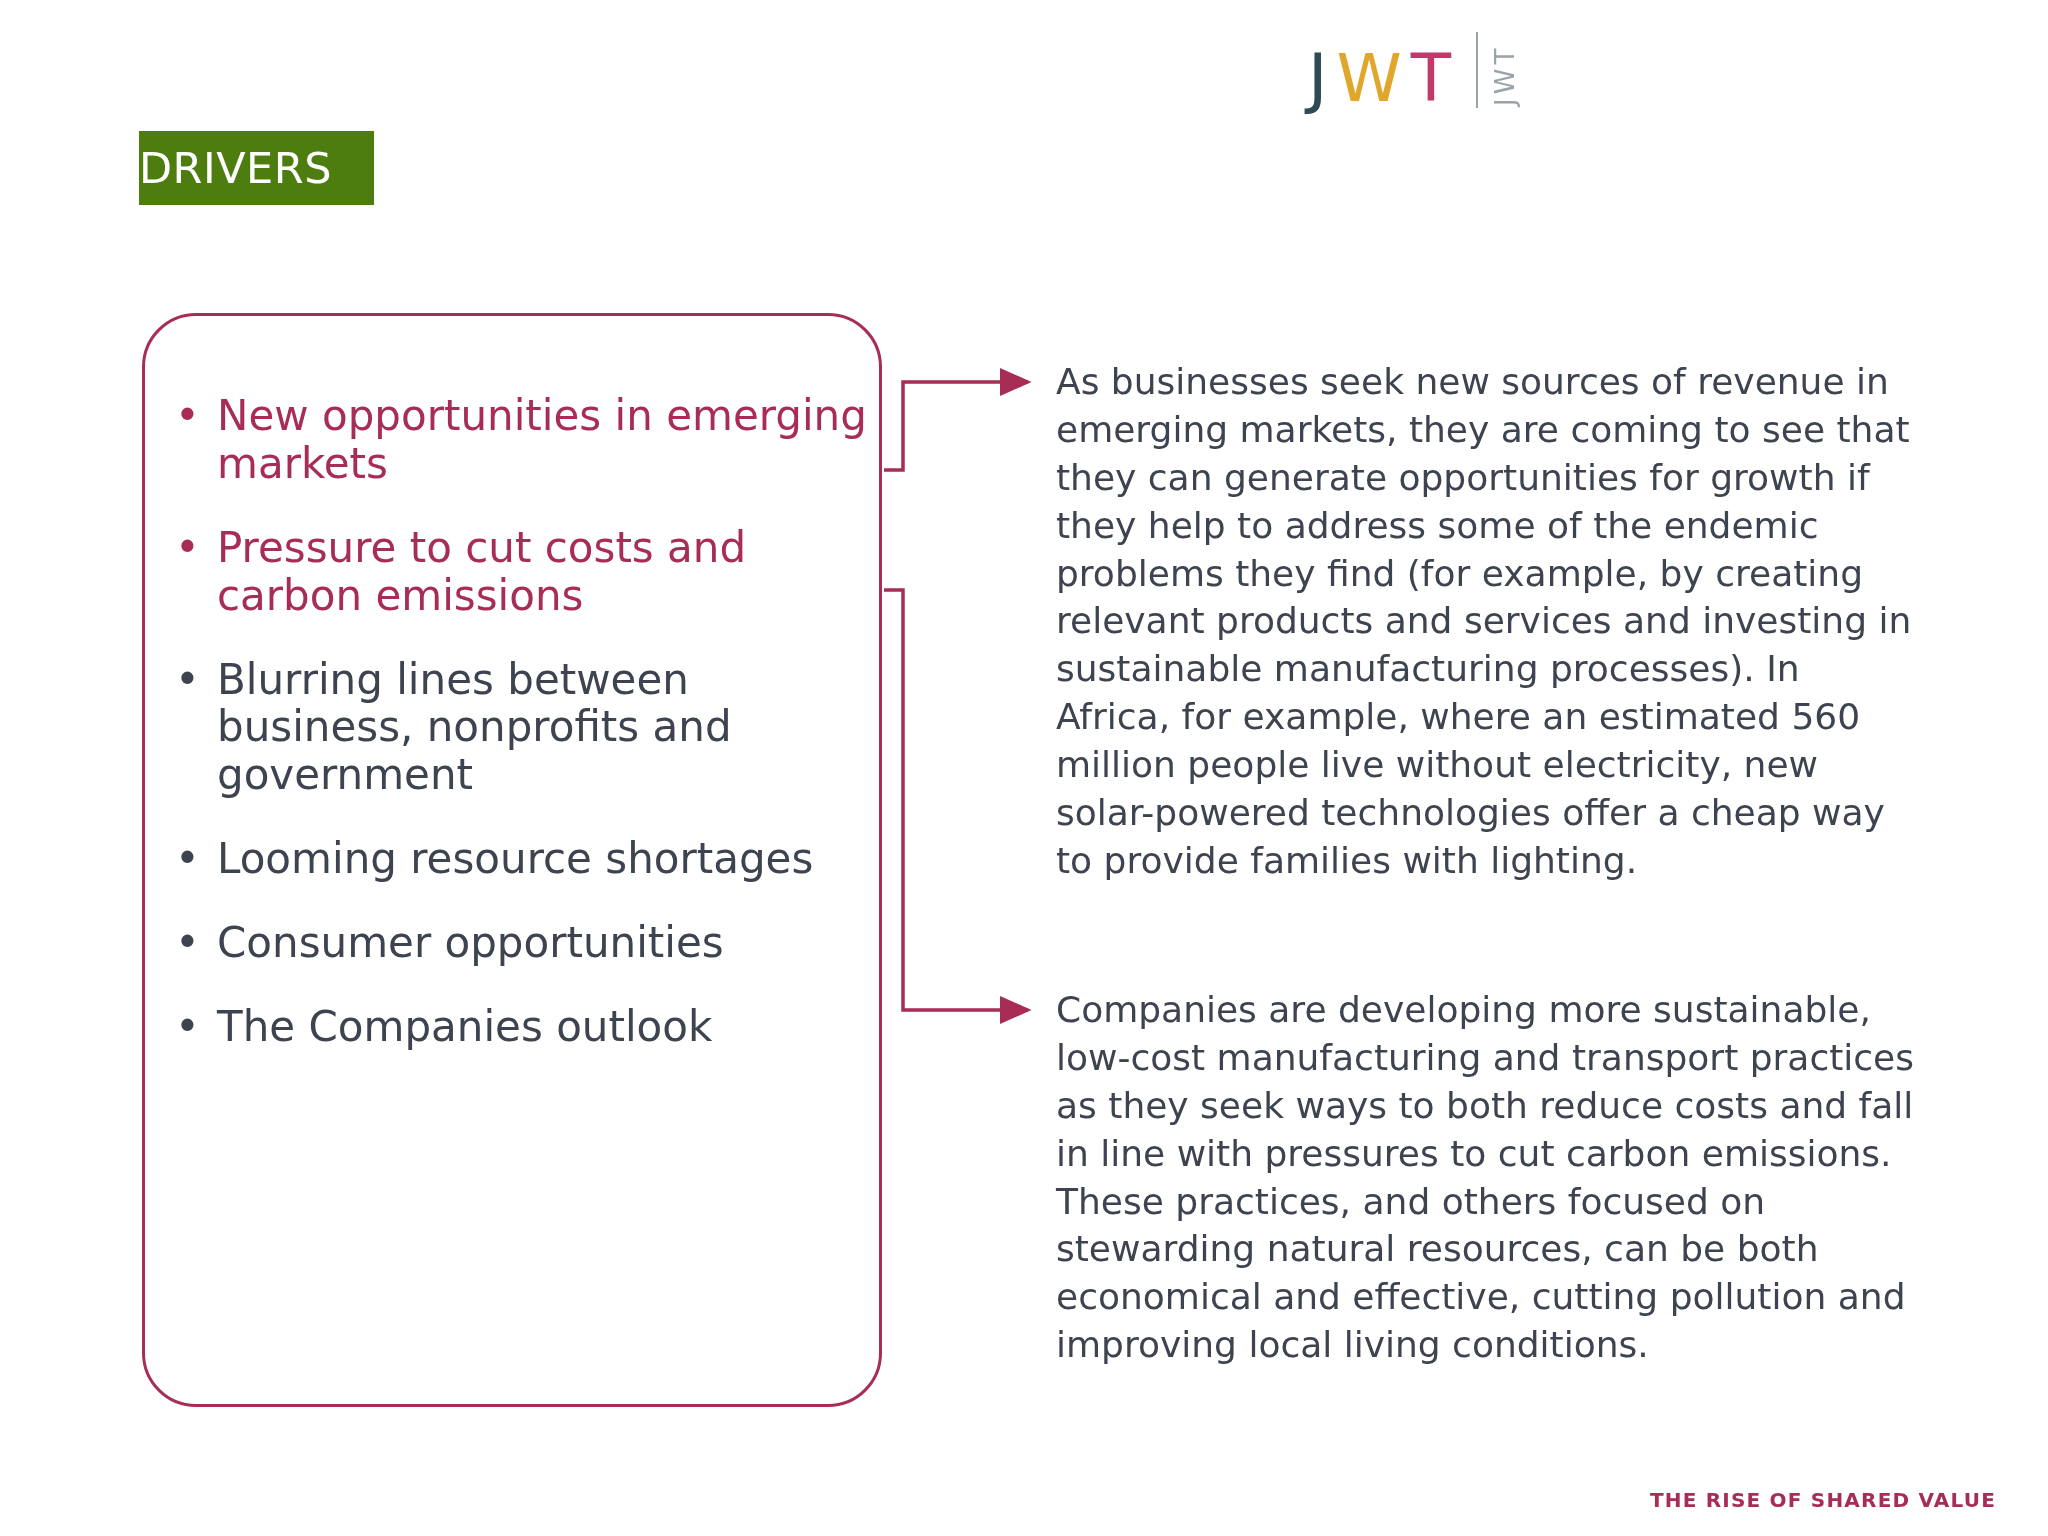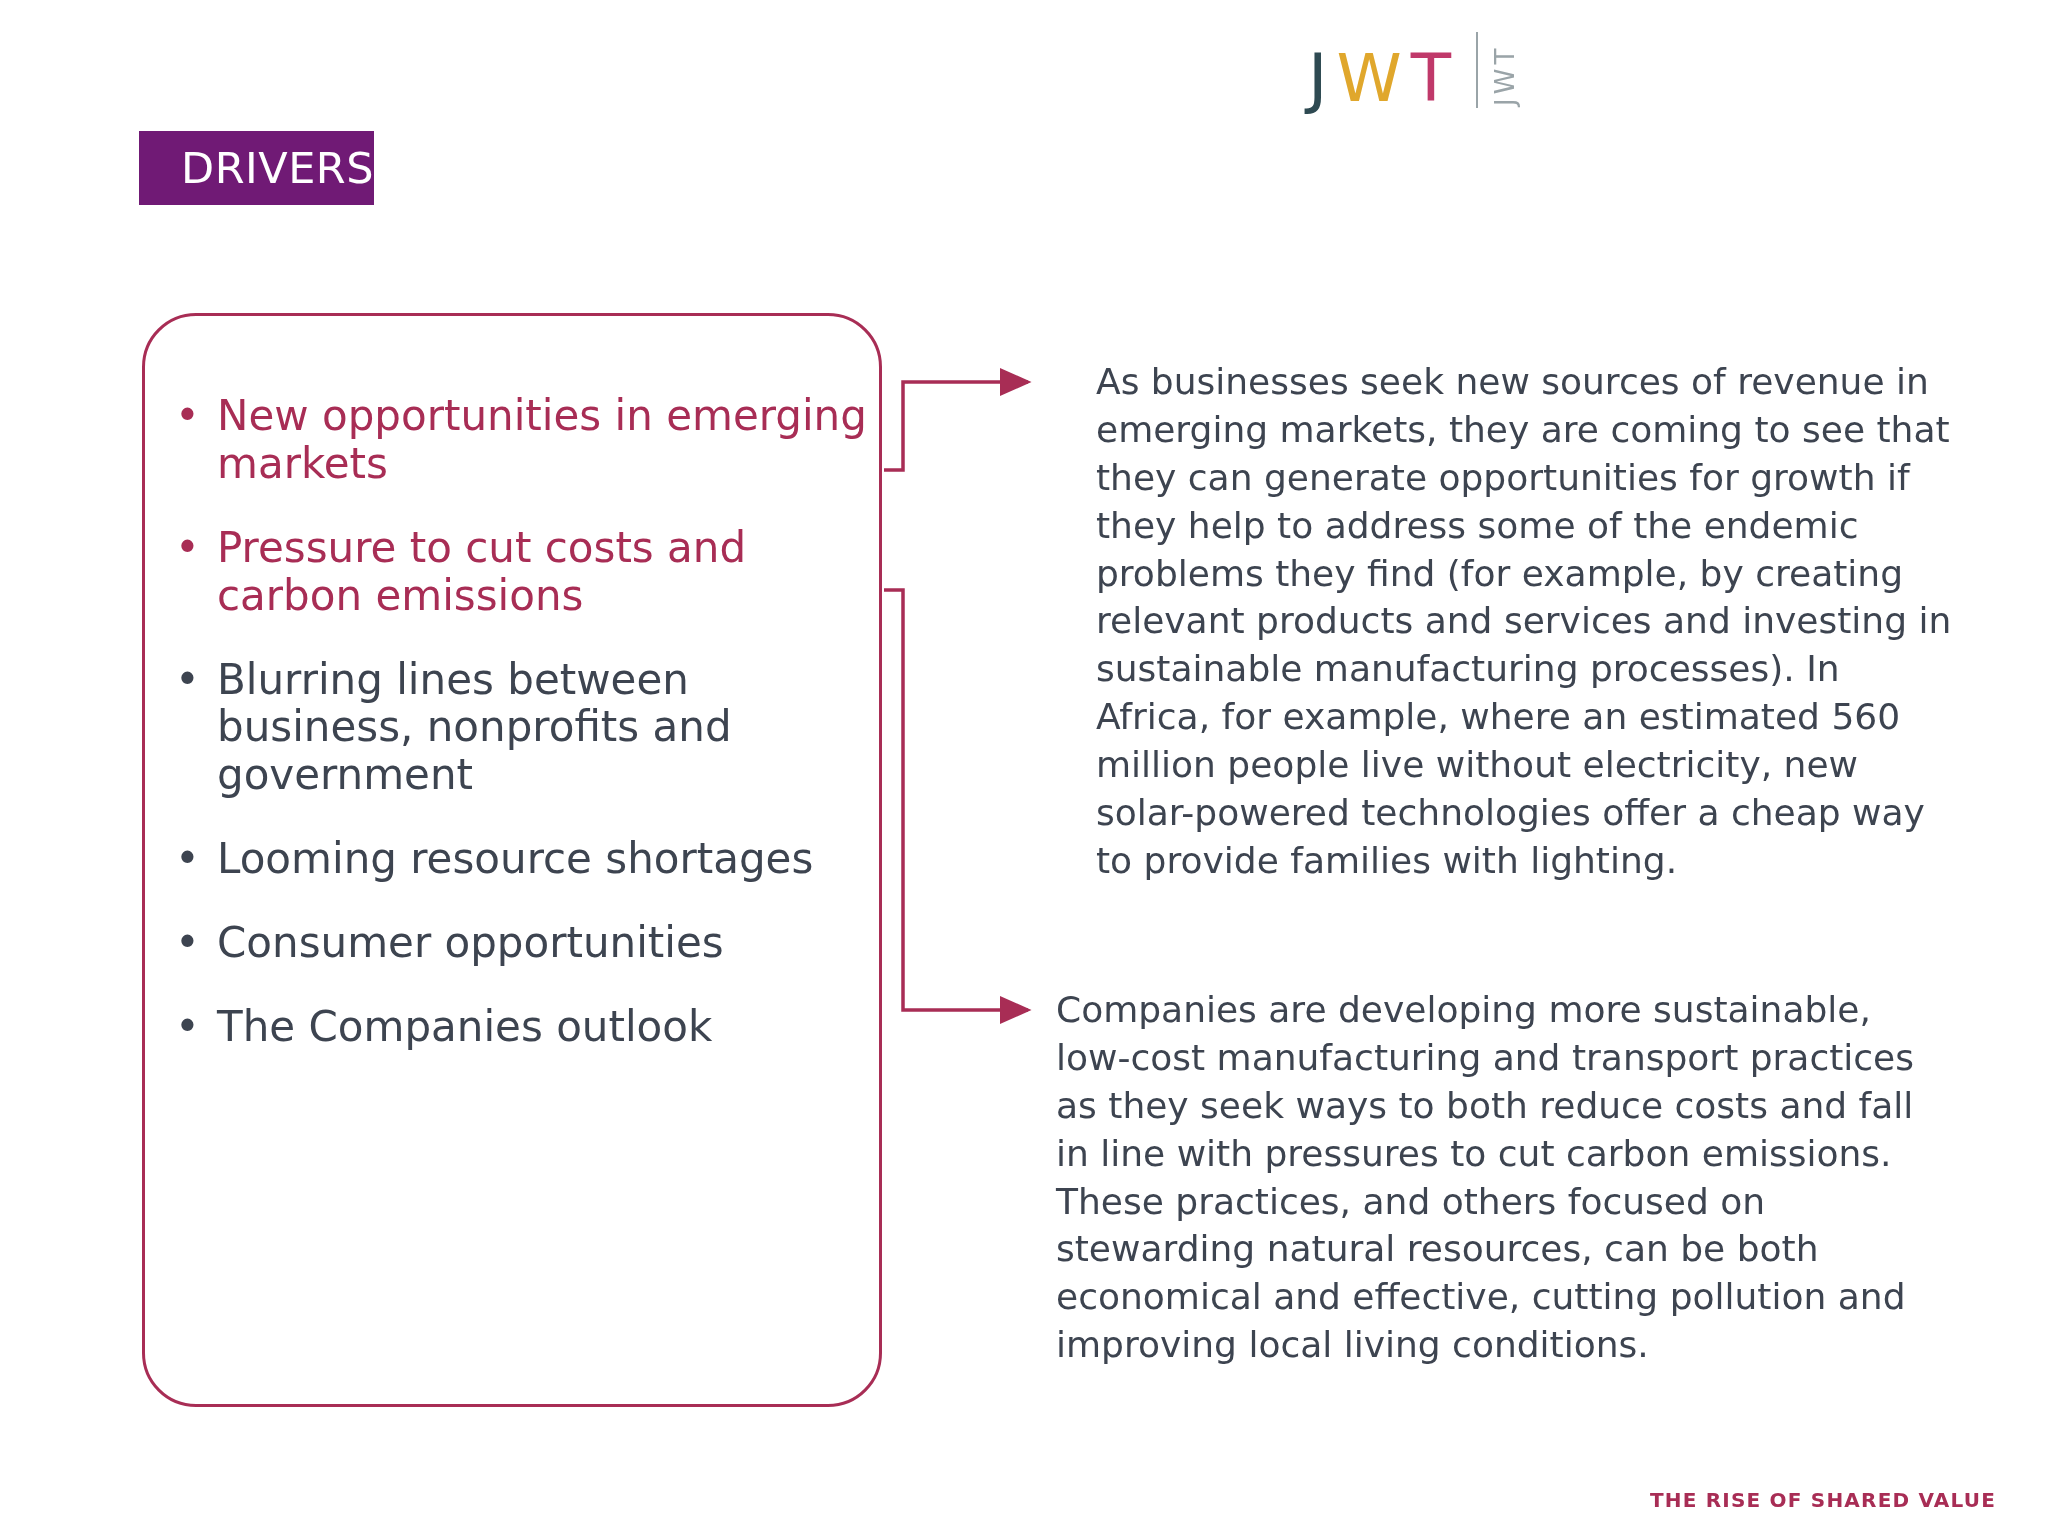--- a/index.html
+++ b/index.html
@@ -60,24 +60,24 @@
     transform:rotate(180deg);
     height:78px;
     line-height:1;
   }
 
   
   .drivers-tab {
     position:absolute;
     left:139px; top:131px;
     width:235px; height:74px;
-    background:#701a75;
+    background:#4d7c0f;
     display:flex;
     align-items:center;
-    justify-content:flex-end;
+    justify-content:flex-start;
   }
   .drivers-tab span {
     color:#ffffff;
     font-size:43px;
     font-weight:400;
     letter-spacing:0.5px;
     font-family:"DejaVu Sans", sans-serif;
   }
 
   
@@ -124,21 +124,21 @@
   
   .para {
     position:absolute;
     color:#3D4450;
     font-size:36px;
     line-height:1.33;
     font-family:"DejaVu Sans", sans-serif;
     font-weight:400;
     width:860px;
   }
-  #para1 { left:1056px; top:358px;margin-left:40px; }
+  #para1 { left:1056px; top:358px; }
   #para2 { left:1056px; top:986px; }
 
   
   .footer {
     position:absolute;
     right:52px; bottom:24px;
     color:#A82D55;
     font-size:20px;
     font-weight:bold;
     letter-spacing:1.2px;

